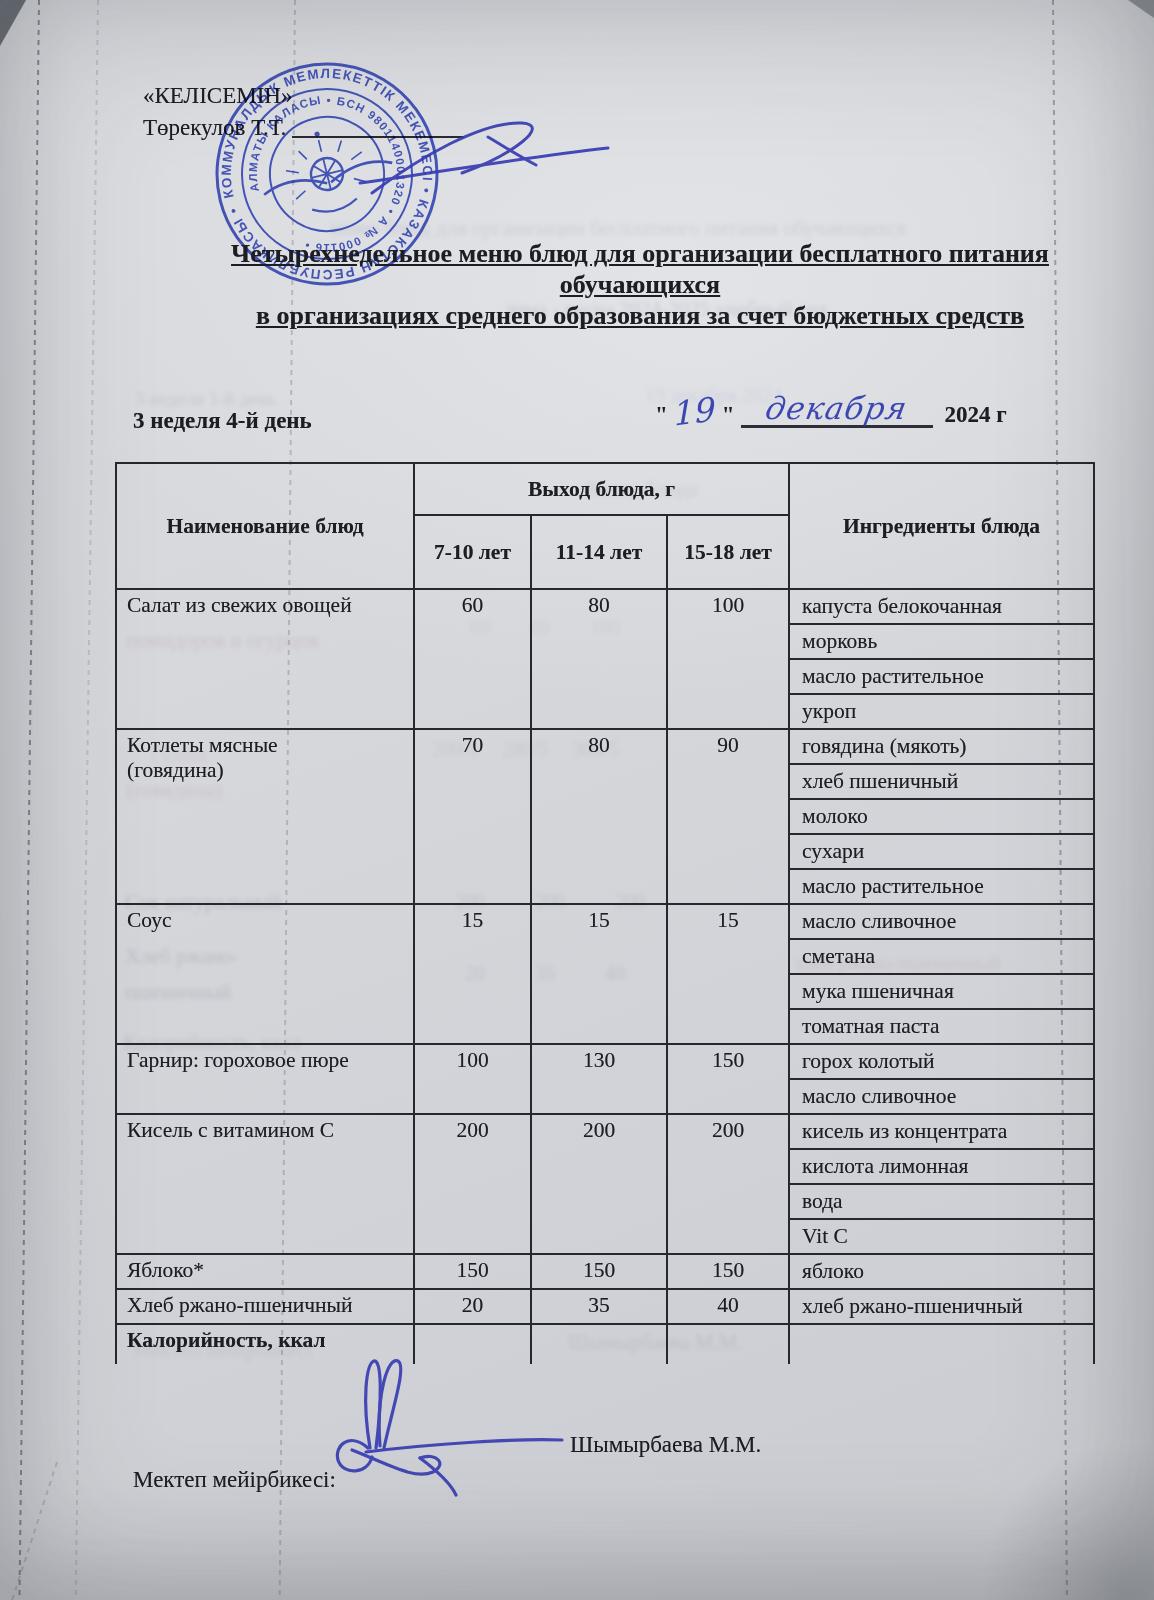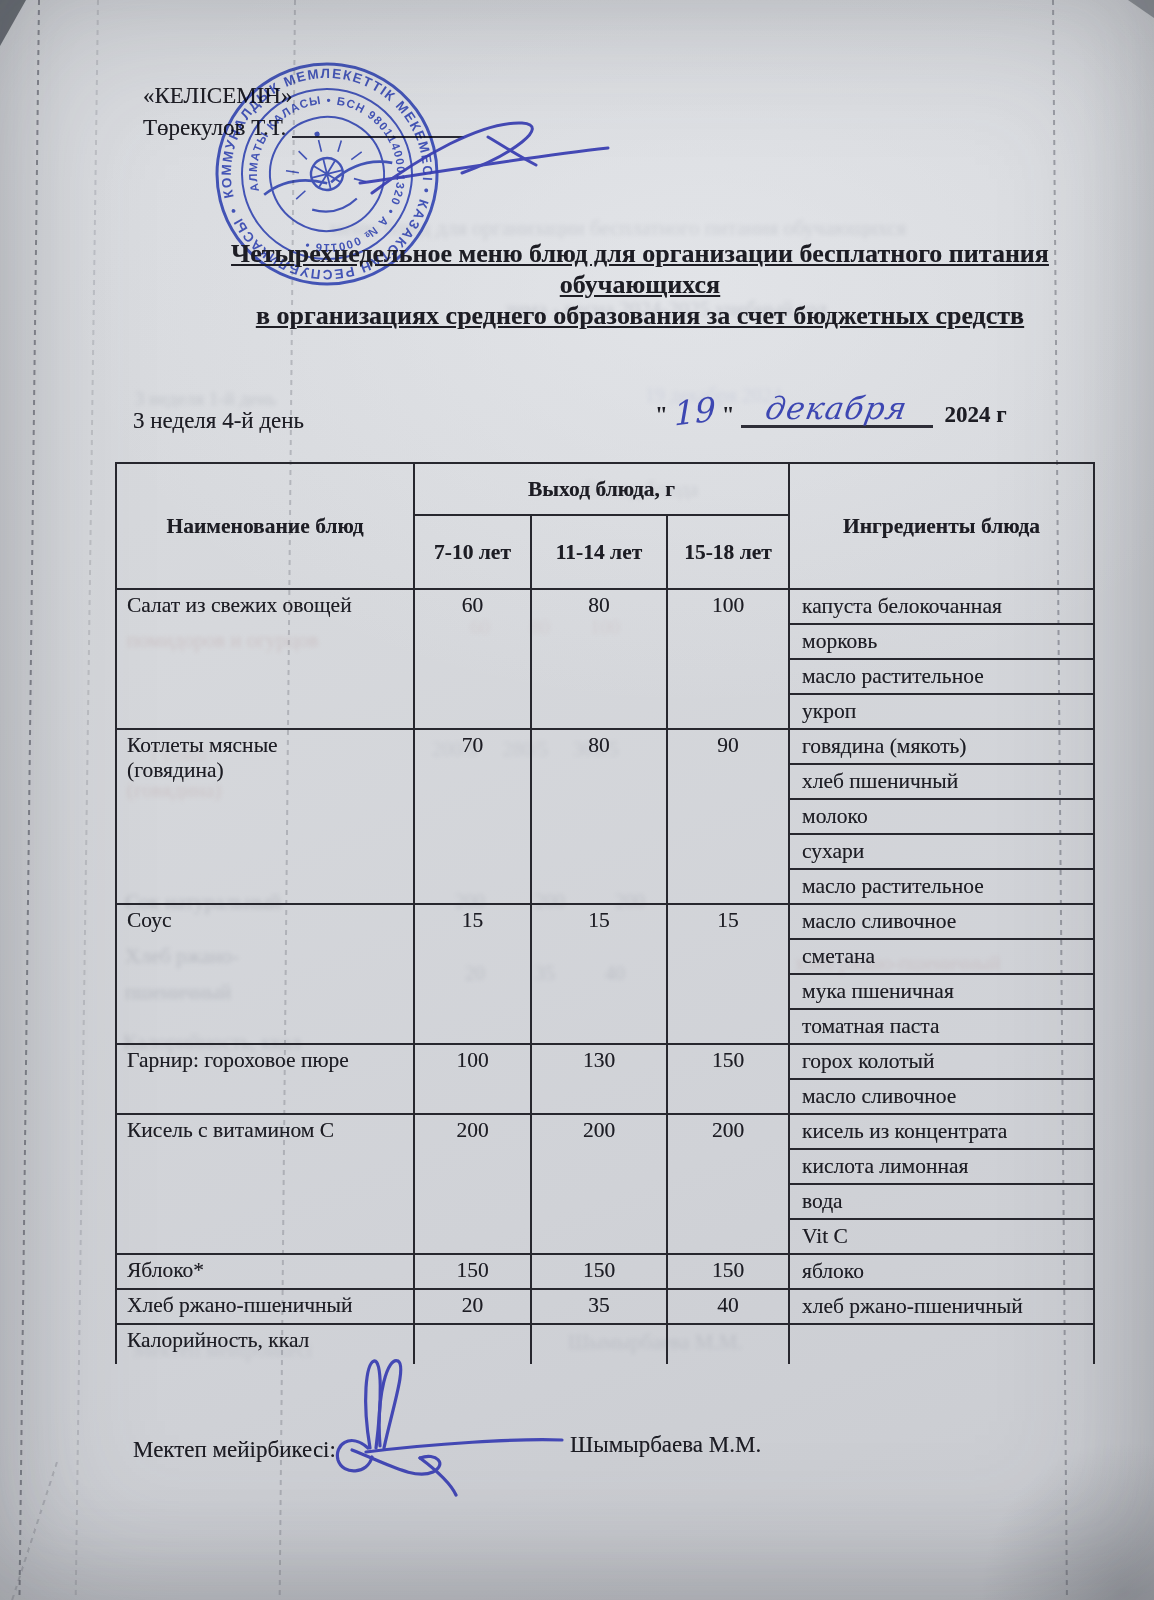--- a/index.html
+++ b/index.html
@@ -25,44 +25,44 @@
   .stamp text{font-family:"Liberation Sans",sans-serif;font-weight:bold;}
 
   
   .sig{stroke:#383db2;fill:none;stroke-linecap:round;stroke-linejoin:round;opacity:.92;}
 
   
   .title{left:170px;top:238px;width:940px;text-align:center;font-size:26px;font-weight:bold;line-height:31px;text-decoration:underline;}
   .season{left:455px;top:328px;font-size:23px;font-weight:bold;}
 
   
-  .weekday{left:133px;top:408px;font-size:23px;font-weight:normal;}
+  .weekday{left:133px;top:408px;font-size:23px;font-weight:bold;}
   .dateline{left:655px;top:392px;display:flex;align-items:flex-end;gap:6px;font-size:23px;}
   .hand{font-family:"DejaVu Serif",serif;font-style:italic;color:#3d47b2;}
   .day-hand{font-size:33px;transform:rotate(-7deg) skewX(-6deg);line-height:1;}
   .month-box{display:inline-block;width:192px;text-align:center;border-bottom:3px solid #2e2e38;}
   .month-hand{font-size:31px;transform:skewX(-10deg);display:inline-block;line-height:1.05;letter-spacing:1px;}
   .yearlbl{font-weight:bold;padding-left:6px;}
   .quote{font-weight:bold;}
 
   
   .menu{left:115px;top:462px;border-collapse:collapse;table-layout:fixed;width:978px;
         font-size:21.5px;}
   .menu th,.menu td{border:2px solid #27272e;overflow:hidden;margin-top:41px;}
   .menu th{font-weight:bold;padding:2px 4px;}
   .menu td.name{vertical-align:top;text-align:left;padding:3px 6px 0 10px;white-space:pre-line;}
   .menu td.num{vertical-align:top;text-align:center;padding-top:3px;border-radius:14px;}
   .menu td.ing{vertical-align:middle;text-align:left;padding:0 8px 0 12px;}
   .menu tbody tr{height:35px;}
   .menu tr.cal{height:40px;}
-  .menu tr.cal td{border-bottom:none;font-weight:normal;}
+  .menu tr.cal td{border-bottom:none;font-weight:bold;}
   .menu tr.cal td.num,.menu tr.cal td.ing{font-weight:normal;}
 
   
-  .footlabel{left:133px;top:1437px;font-size:23px;}
+  .footlabel{left:133px;top:1467px;font-size:23px;}
   .nurse{left:570px;top:1432px;font-size:23px;font-family:Liberation Serif, serif;}
 
   
   .ghost{position:absolute;filter:blur(2.2px);white-space:pre;font-family:"Liberation Serif",serif;}
 
   
   .crease{position:absolute;width:2px;transform-origin:top center;pointer-events:none;
     background:repeating-linear-gradient(to bottom, rgba(66,68,80,.55) 0 5px, rgba(66,68,80,0) 5px 10px);}
   .corner-tl{left:0;top:0;width:26px;height:46px;background:#464b53;opacity:.75;
              clip-path:polygon(0 0,100% 0,0 100%);}

